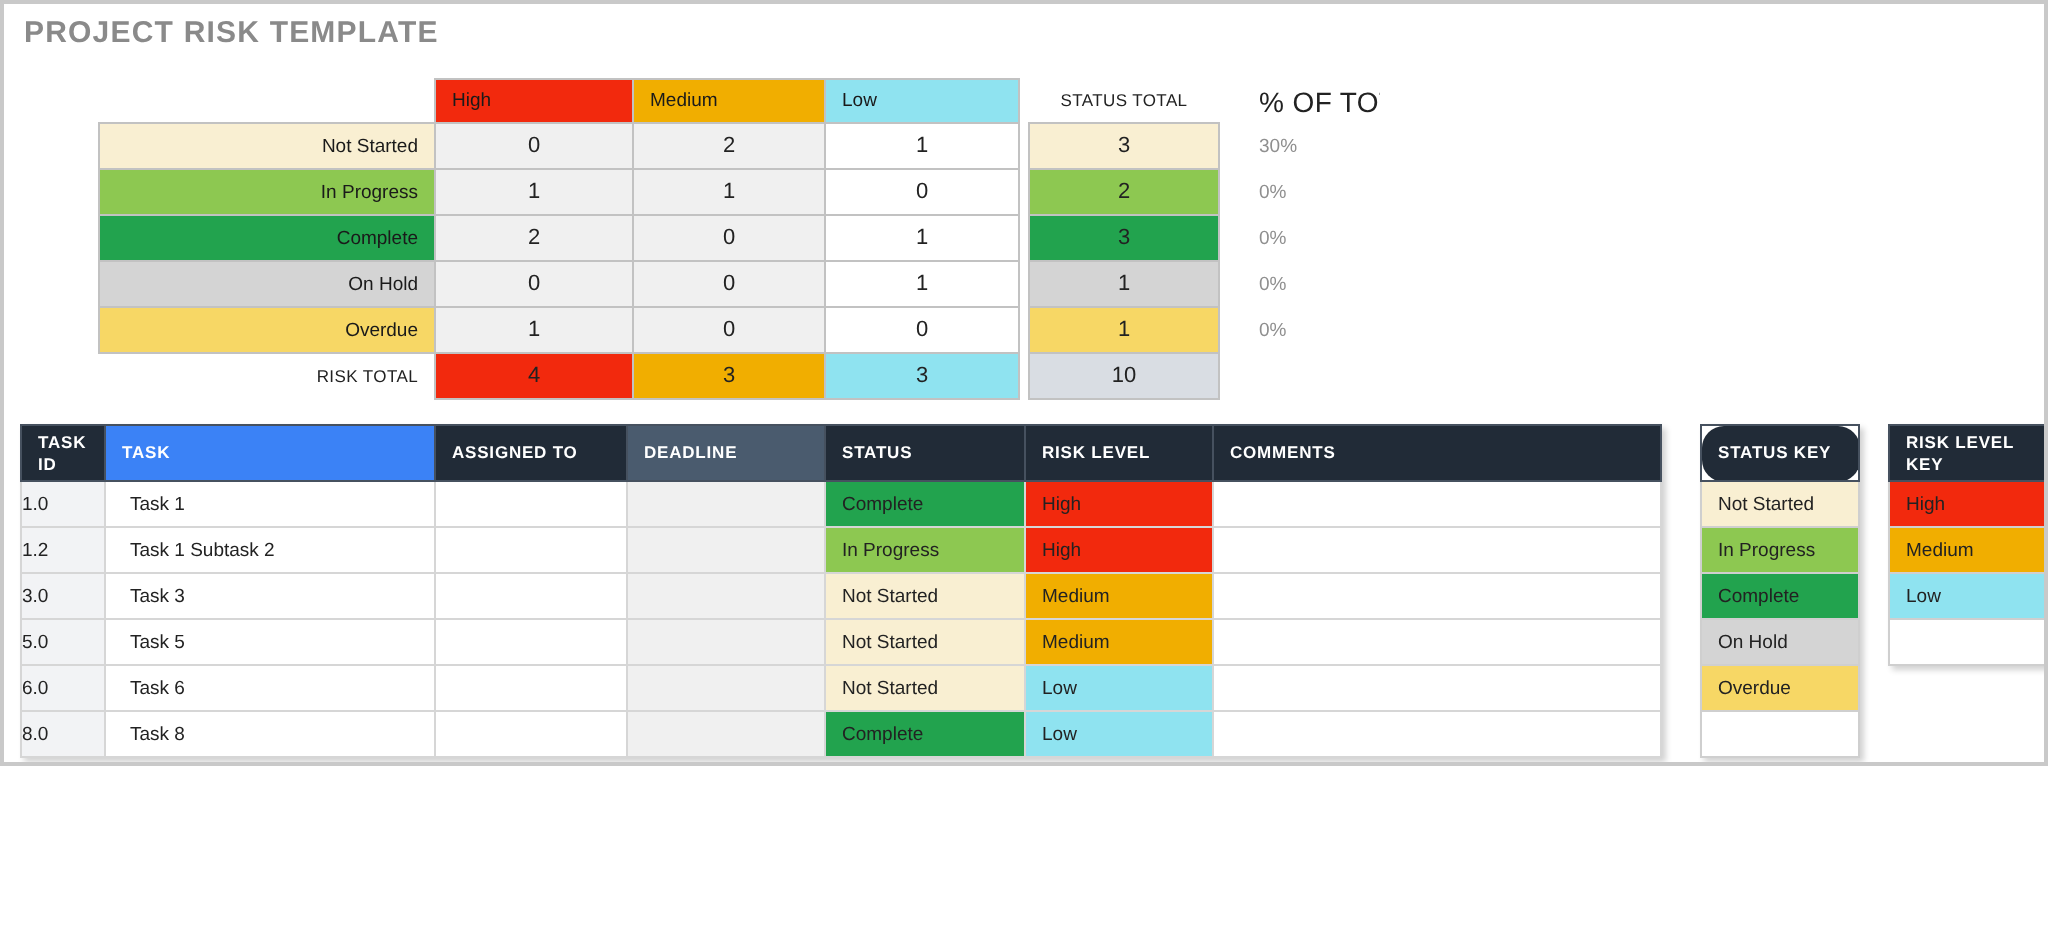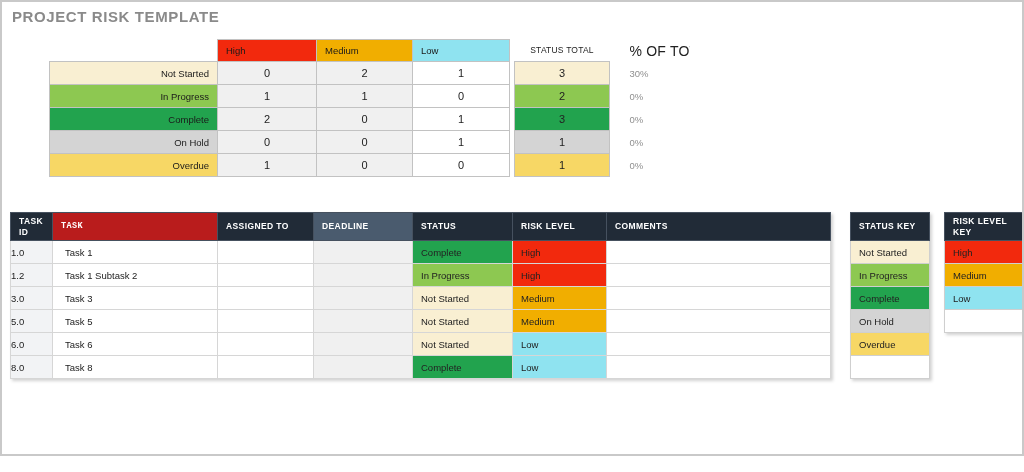--- a/index.html
+++ b/index.html
@@ -1,18 +1,18 @@
 <!DOCTYPE html>
 <html><head>
 <meta charset="utf-8">
 <style>
   * { margin:0; padding:0; box-sizing:border-box; }
   html,body { width:1024px; height:472px; }
   body { font-family:"Liberation Sans", sans-serif; background:#ffffff; }
-  .frame { position:relative; width:1024px; height:456px; background:#fff;
+  .frame { position:relative; width:1024px; height:383px; background:#fff;
            border:2px solid #c9c9c9; overflow:hidden; }
   .title { position:absolute; left:10px; top:6px; font-size:15px; font-weight:700;
            color:#8a8a8a; letter-spacing:0.6px; }
 
   table { border-collapse:collapse; table-layout:fixed; position:absolute; }
   td, th { overflow:hidden; white-space:nowrap; }
 
   
   .summary { left:47px; top:37px; width:640px; }
   .summary thead tr { height:22px; }
@@ -130,37 +130,45 @@
         <tr>
           <td class="sum-label" style="background: rgb(247, 215, 101);">Overdue</td>
           <td class="num gray-col">1</td>
           <td class="num gray-col">0</td>
           <td class="num low-col">0</td>
           <td class="spacer"></td>
           <td class="num" style="background: rgb(247, 215, 101);">1</td>
           <td class="spacer"></td>
           <td class="pct-val">0%</td>
         </tr>
+        <tr>
+          <td class="rt-label">RISK TOTAL</td>
+          <td class="num" style="background: rgb(242, 41, 13);">4</td>
+          <td class="num" style="background: rgb(241, 174, 0);">3</td>
+          <td class="num" style="background: rgb(143, 227, 240);">3</td>
+          <td class="spacer"></td>
+          <td class="num" style="background: rgb(217, 221, 227);">10</td>
+        </tr>
       </tbody>
   </table>
 
   <table class="main">
     <colgroup>
       <col style="width:42px">
         <col style="width:165px">
         <col style="width:96px">
         <col style="width:99px">
       <col style="width:100px">
         <col style="width:94px">
         <col style="width:224px">
     </colgroup>
     <thead>
       <tr>
         <th style="background: rgb(33, 43, 55);">TASK ID</th>
-        <th style="background: #b91c1c; font-family: Liberation Mono, monospace;">TASK</th>
+        <th style="background: #3b82f6;">TASK</th>
         <th style="background: rgb(33, 43, 55);">ASSIGNED TO</th>
         <th class="th-deadline" style="background: rgb(74, 91, 110);">DEADLINE</th>
         <th style="background: rgb(33, 43, 55);">STATUS</th>
         <th style="background: rgb(33, 43, 55);">RISK LEVEL</th>
         <th style="background: rgb(33, 43, 55);">COMMENTS</th>
       </tr>
     </thead>
     <tbody>
         <tr>
           <td class="id-cell">1.0</td>
@@ -215,21 +223,21 @@
           <td class="chip-cell" style="background: rgb(34, 163, 78);">Complete</td>
           <td class="chip-cell" style="background: rgb(143, 227, 240);">Low</td>
           <td class="plain-cell"></td>
         </tr>
       </tbody>
   </table>
 
   <table class="key status-key">
     <thead>
       <tr>
-        <th style="background: rgb(33, 43, 55);">STATUS KEY</th>
+        <th style="background: rgb(33, 43, 55); border-radius: 11px;">STATUS KEY</th>
       </tr>
     </thead>
     <tbody>
         <tr>
           <td class="key-cell" style="background: rgb(249, 239, 210);">Not Started</td>
         </tr>
         <tr>
           <td class="key-cell" style="background: rgb(141, 200, 81);">In Progress</td>
         </tr>
         <tr>

